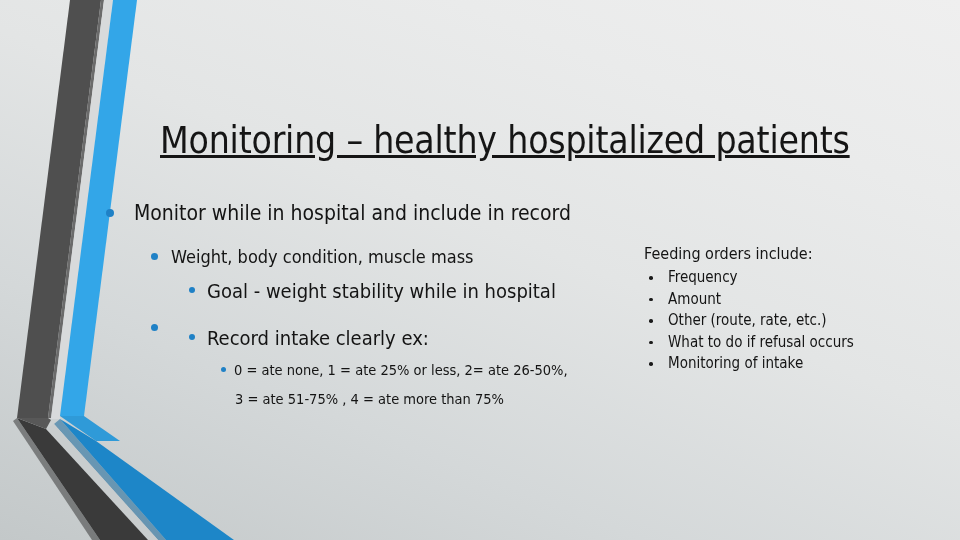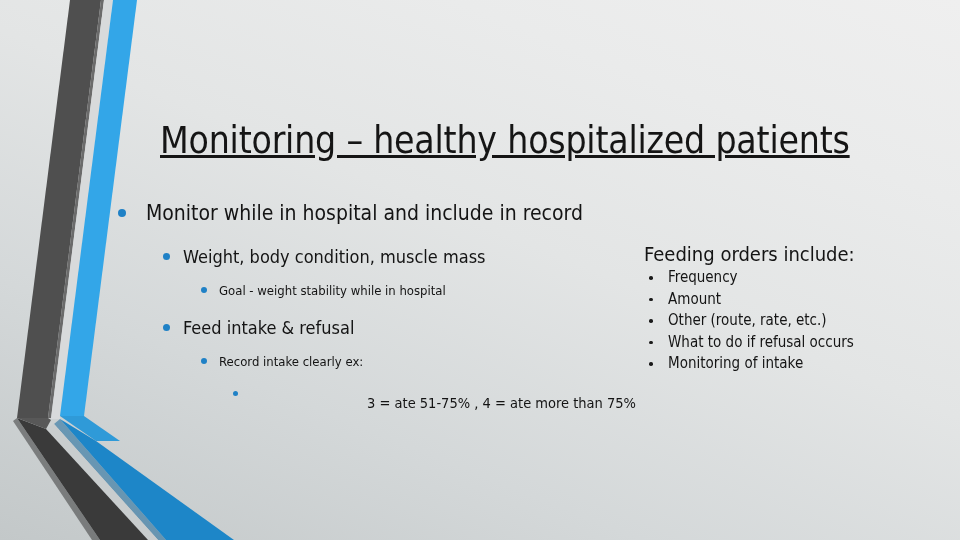--- a/index.html
+++ b/index.html
@@ -39,21 +39,21 @@
     font-weight: 400;
     letter-spacing: -0.2px;
     color: #151515;
     line-height: 1.22;
     white-space: nowrap;
     text-decoration: underline;
   }
   
   #body-list {
     position: absolute;
-    left: 116px;
+    left: 104px;
     top: 200px;
     width: 520px;
   }
   .bullet-row {
     position: relative;
     display: block;
     color: #141414;
     font-family: "DejaVu Sans Condensed", "Liberation Sans Narrow", "Liberation Sans", sans-serif;
   }
   .bullet-dot {
@@ -94,55 +94,54 @@
   
   .lvl3 {
     margin-bottom: 5px;
   }
   .lvl3 .bullet-dot {
     width: 6px; height: 6px;
     left: 85px; top: 7px;
   }
   .lvl3 .bullet-text {
     margin-left: 103px;
-    font-size: 13px;
+    font-size: 20px;
     line-height: 22px;
   }
   
   .lvl4 {
     margin-bottom: 3px;
   }
   .lvl4 .bullet-dot {
     width: 5px; height: 5px;
     left: 117px; top: 7px;
   }
   .lvl4 .bullet-text {
     margin-left: 130px;
     font-size: 14.5px;
     line-height: 20px;
   }
   .lvl4-cont .bullet-text {
     margin-left: 131px;
     font-size: 14.5px;
     line-height: 20px;
-    text-align: right;
   }
   .spacer-sm { height: 6px; }
   .spacer-md { height: 9px; }
   
   #side-block {
     position: absolute;
     left: 644px;
     top: 243px;
     width: 300px;
     font-family: "DejaVu Sans Condensed", "Liberation Sans Narrow", "Liberation Sans", sans-serif;
     color: #141414;
   }
   #side-heading {
-    font-size: 20px;
+    font-size: 16px;
     line-height: 22px;
     margin-bottom: 2px;
   }
   .side-row {
     position: relative;
     font-size: 15px;
     line-height: 21.5px;
   }
   .side-dot {
     position: absolute;
@@ -211,34 +210,34 @@
 
     <div class="bullet-row lvl3">
       <span class="bullet-dot"></span>
       <span class="bullet-text">Goal - weight stability while in hospital</span>
     </div>
 
     <div class="spacer-md"></div>
 
     <div class="bullet-row lvl2">
       <span class="bullet-dot"></span>
-      <span class="bullet-text">Feed intake &amp; refusal</span>
     </div>
 
     <div class="spacer-sm"></div>
 
     <div class="bullet-row lvl3">
       <span class="bullet-dot"></span>
       <span class="bullet-text">Record intake clearly ex:</span>
     </div>
 
     <div class="spacer-sm"></div>
 
     <div class="bullet-row lvl4">
       <span class="bullet-dot"></span>
+      <span class="bullet-text">0 = ate none, 1 = ate 25% or less, 2= ate 26-50%,</span>
     </div>
 
     <div class="spacer-sm"></div>
 
     <div class="bullet-row lvl4-cont">
       <span class="bullet-text">3 = ate 51-75% , 4 = ate more than 75%</span>
     </div>
 
     <div class="spacer-sm"></div>
 

